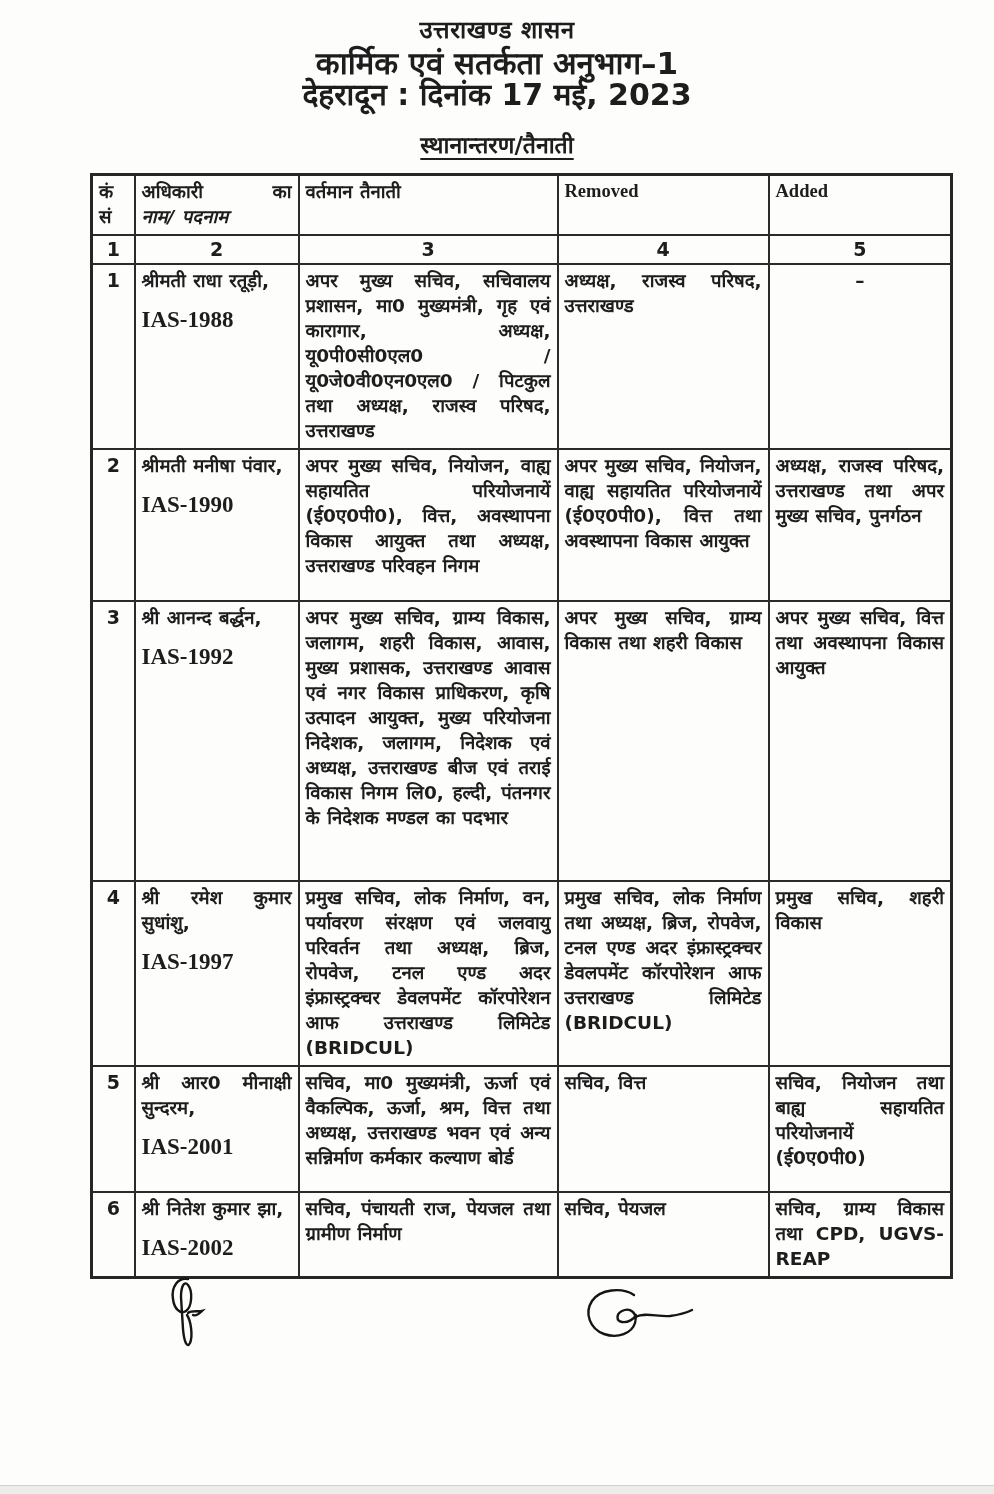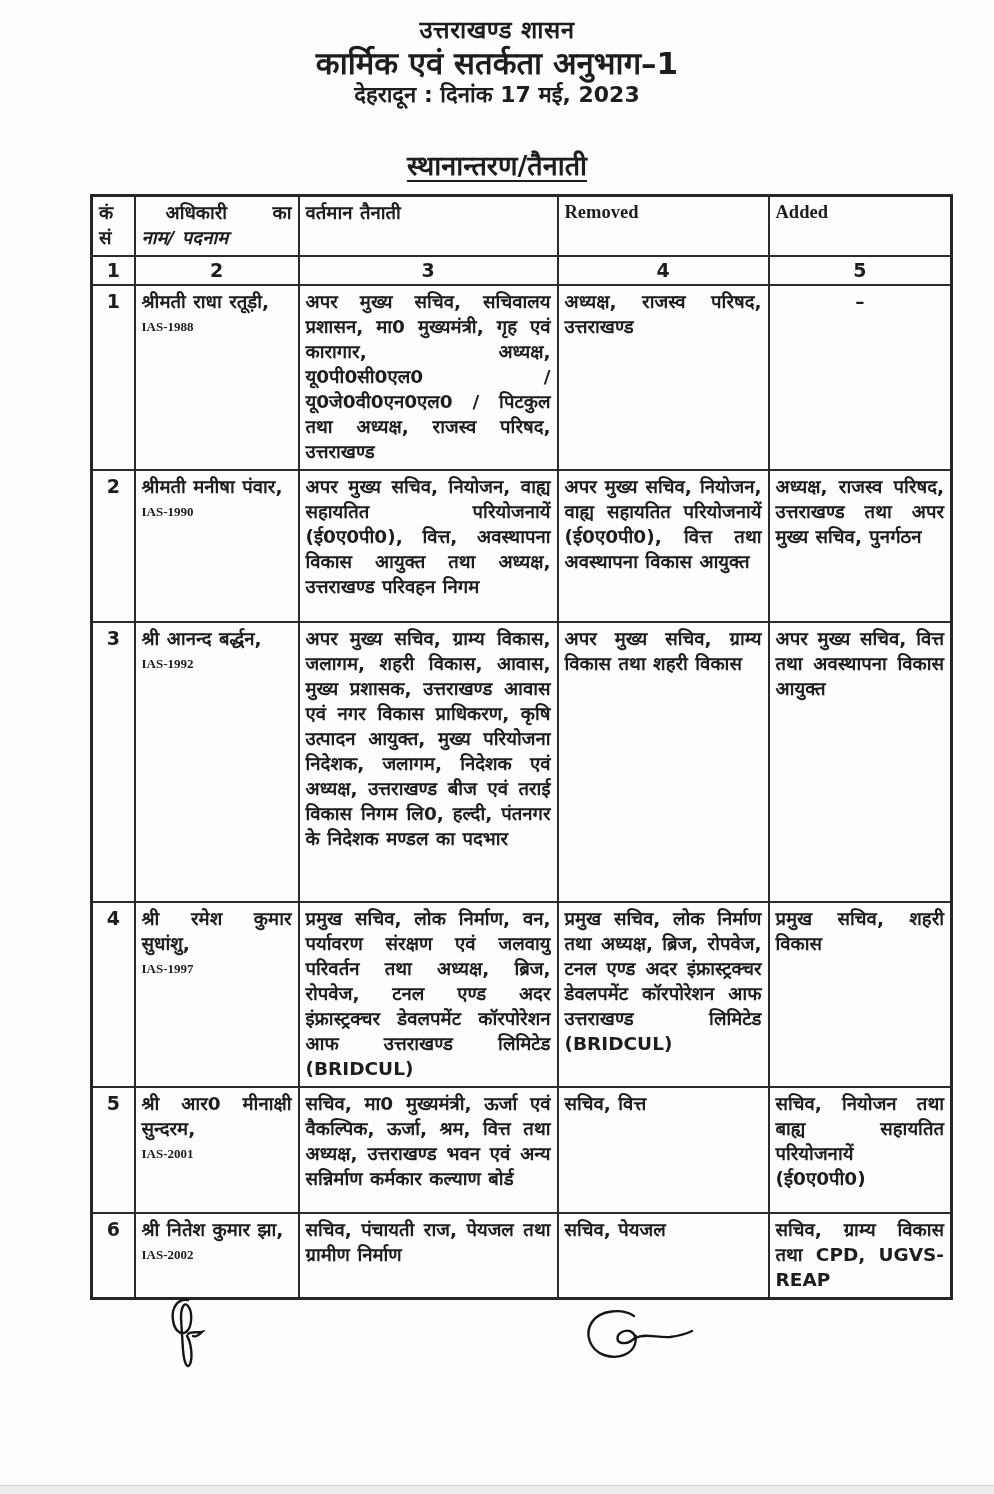--- a/index.html
+++ b/index.html
@@ -14,25 +14,25 @@
     height: 1494px;
     background: #fdfdfc;
     color: #1d1d1d;
     overflow: hidden;
   }
   
   .head-block { text-align: center; padding-top: 13px; font-weight: bold; }
   .head-line1 { font-size: 24px; line-height: 34px; letter-spacing: 0.5px; }
   .head-line2 { font-size: 31px; line-height: 32px; }
   .head-line3 { font-size: 22px; line-height: 32px; }
-  .head-line4 { font-size: 22px; line-height: 32px; }
+  .head-line4 { font-size: 30px; line-height: 32px; }
   .doc-title {
     text-align: center;
-    margin-top: 39px;
-    font-size: 27px;
+    margin-top: 18px;
+    font-size: 23px;
     font-weight: bold;
     line-height: 32px;
   }
   .doc-title span {
     text-decoration: underline;
     text-underline-offset: 5px;
     text-decoration-thickness: 2px;
   }
   
   .intro {
@@ -62,26 +62,26 @@
     word-spacing: 1px;
   }
   col.c1 { width: 43px; }
   col.c2 { width: 164px; }
   col.c3 { width: 259px; }
   col.c4 { width: 211px; }
   col.c5 { width: 183px; }
   tr.hdr th { font-weight: bold; vertical-align: top; }
   .th-center { text-align: center; margin-left: 10px; }
   .th-en { font-family: "Liberation Serif", "DejaVu Serif", serif; font-size: 19px; padding-top: 12px; }
-  .hdr-col2-l1 { text-align: justify; text-align-last: justify; margin-left: 24px; }
+  .hdr-col2-l1 { text-align: justify; text-align-last: justify; }
   .hdr-col2-l2 { text-align: left; font-style: italic; }
   tr.nums td { text-align: center; font-weight: bold; height: 28px; padding: 1px; font-size: 19px; }
   td.sn { text-align: center; font-weight: bold; font-size: 19px; }
   .name-line { text-align: justify; }
-  .batch-line { font-family: "Liberation Serif", "DejaVu Serif", serif; font-weight: bold; font-size: 13px; margin-top: 0; }
+  .batch-line { font-family: "Liberation Serif", "DejaVu Serif", serif; font-weight: bold; font-size: 23px; margin-top: 14px; }
   td.dash-cell { text-align: center; font-weight: bold; }
   tr.r1 { height: 148px; }
   tr.r2 { height: 152px; }
   tr.r3 { height: 280px; }
   tr.r4 { height: 182px; }
   tr.r5 { height: 126px; }
   tr.r6 { height: 84px; }
   
   .sig-row { position: relative; height: 78px; }
   .sig-left { position: absolute; left: 158px; top: -6px; }

